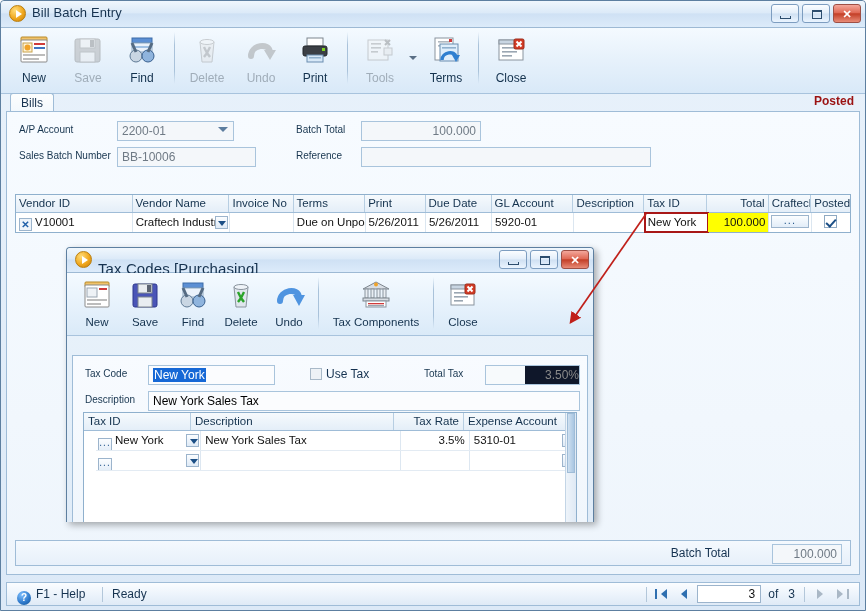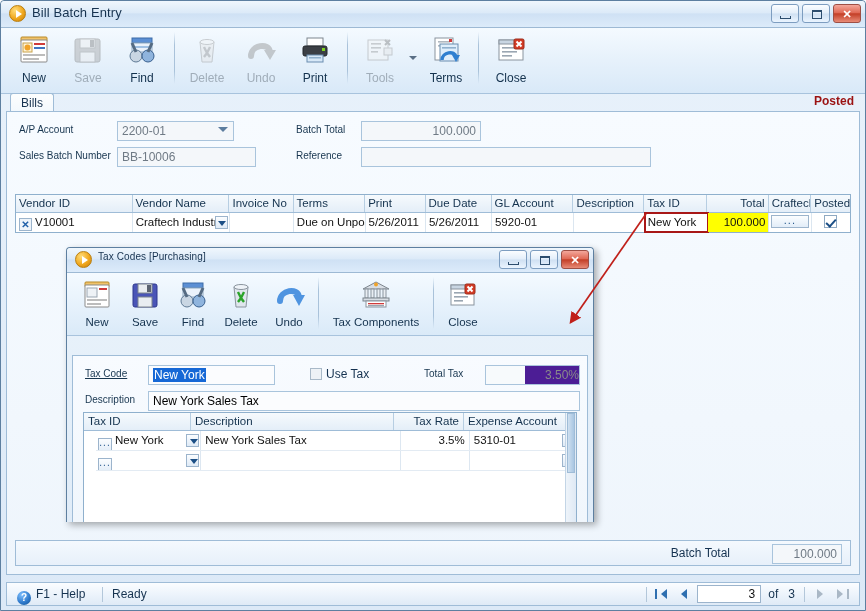--- a/index.html
+++ b/index.html
@@ -213,40 +213,40 @@
   #tax-dialog{
     position:absolute;left:66px;top:247px;width:528px;height:275px;
     box-sizing:border-box;
     border:1px solid #5d7fa0;border-bottom:none;border-radius:4px 4px 0 0;
     background:linear-gradient(to bottom,#eaf3fb 0%,#e0ecf8 100%);
     box-shadow:3px 3px 7px rgba(0,0,0,.32);
     overflow:hidden;
   }
   #tax-dialog .titlebar{height:24px;}
   #tax-dialog .titlebar .tb-icon{top:3px;}
-  #tax-dialog .titlebar .tb-title{top:3px;font-size:10px;}
+  #tax-dialog .titlebar .tb-title{top:12px;font-size:15px;}
   #tax-dialog .win-btns{top:2px;}
   .d-toolbar{
     height:62px;position:relative;
     background:linear-gradient(to bottom,#f4faff 0%,#e7f2fc 50%,#daeaf8 100%);
     border-bottom:1px solid #a8c3dd;
     display:flex;align-items:flex-start;padding-left:6px;
   }
   .d-toolbar .tb-item{width:48px;height:59px;}
   .d-toolbar .tb-item.wide{width:104px;}
   .d-toolbar .tb-item .lbl{font-size:11.5px;bottom:4px;}
   .d-client{position:absolute;left:5px;top:90px;right:5px;bottom:0;}
   .d-tabpage{
     position:absolute;left:0;right:0;top:17px;bottom:0;
     border:1px solid #9fbcd7;border-bottom:none;
     background:linear-gradient(to bottom,#f8fbff 0%,#f0f6fc 100%);
     box-sizing:border-box;
   }
   .sel-text{background:#1668d6;color:#fff;padding:0 1px;}
-  .pink{background:#4c1d95;padding-left:20px;}
+  .pink{background:#0f172a;padding-left:20px;}
   .inner-grid{
     position:absolute;left:10px;top:56px;right:10px;bottom:0;
     border:1px solid #8fb0cd;border-bottom:none;background:#fff;box-sizing:border-box;
   }
   .inner-grid .hdr{display:flex;height:17px;background:linear-gradient(to bottom,#f6fafd 0%,#e4eef8 100%);border-bottom:1px solid #9fbcd7;}
   .inner-grid .hdr .c{border-right:1px solid #b7cee2;font-size:11.5px;color:#14324e;line-height:16px;padding:0 4px;box-sizing:border-box;overflow:hidden;white-space:nowrap;}
   .inner-grid .row{display:flex;height:19px;border-bottom:1px solid #e3ebf3;margin-left:12px;}
   .inner-grid .row .c{border-right:1px solid #dde7f1;font-size:11.5px;color:#111;line-height:18px;padding:0 4px;box-sizing:border-box;position:relative;overflow:hidden;white-space:nowrap;}
   .ell{
     display:inline-block;width:14px;height:13px;line-height:8px;text-align:center;
@@ -624,21 +624,21 @@
           <path d="M21.5 7.5 l5 5 M26.5 7.5 l-5 5" stroke="#fff" stroke-width="2"></path>
         </svg>
       </div>
       <div class="lbl">Close</div>
     </div>
   </div>
 
   <div class="d-client">
     <div class="d-tabpage">
 
-      <div class="form-row" style="left:12px;top:12px;text-decoration:underline;">Tax Code</div>
+      <div class="form-row" style="left:12px;top:12px;">Tax Code</div>
       <div class="fld" style="position:absolute;left:75px;top:9px;width:127px;background:#fbfcfe;color:#000;">
         <span class="sel-text">New York</span>
       </div>
 
       <div style="position:absolute;left:237px;top:11px;">
         <span style="display:inline-block;width:12px;height:12px;border:1px solid #a9b9c8;background:#eef2f6;vertical-align:-2px;margin-right:4px;box-sizing:border-box;"></span><span style="font-size:12px;color:#153250;">Use Tax</span>
       </div>
 
       <div class="form-row" style="left:351px;top:12px;">Total Tax</div>
       <div class="fld right" style="position:absolute;left:412px;top:9px;width:95px;padding:0;background:#f7fafc;">

